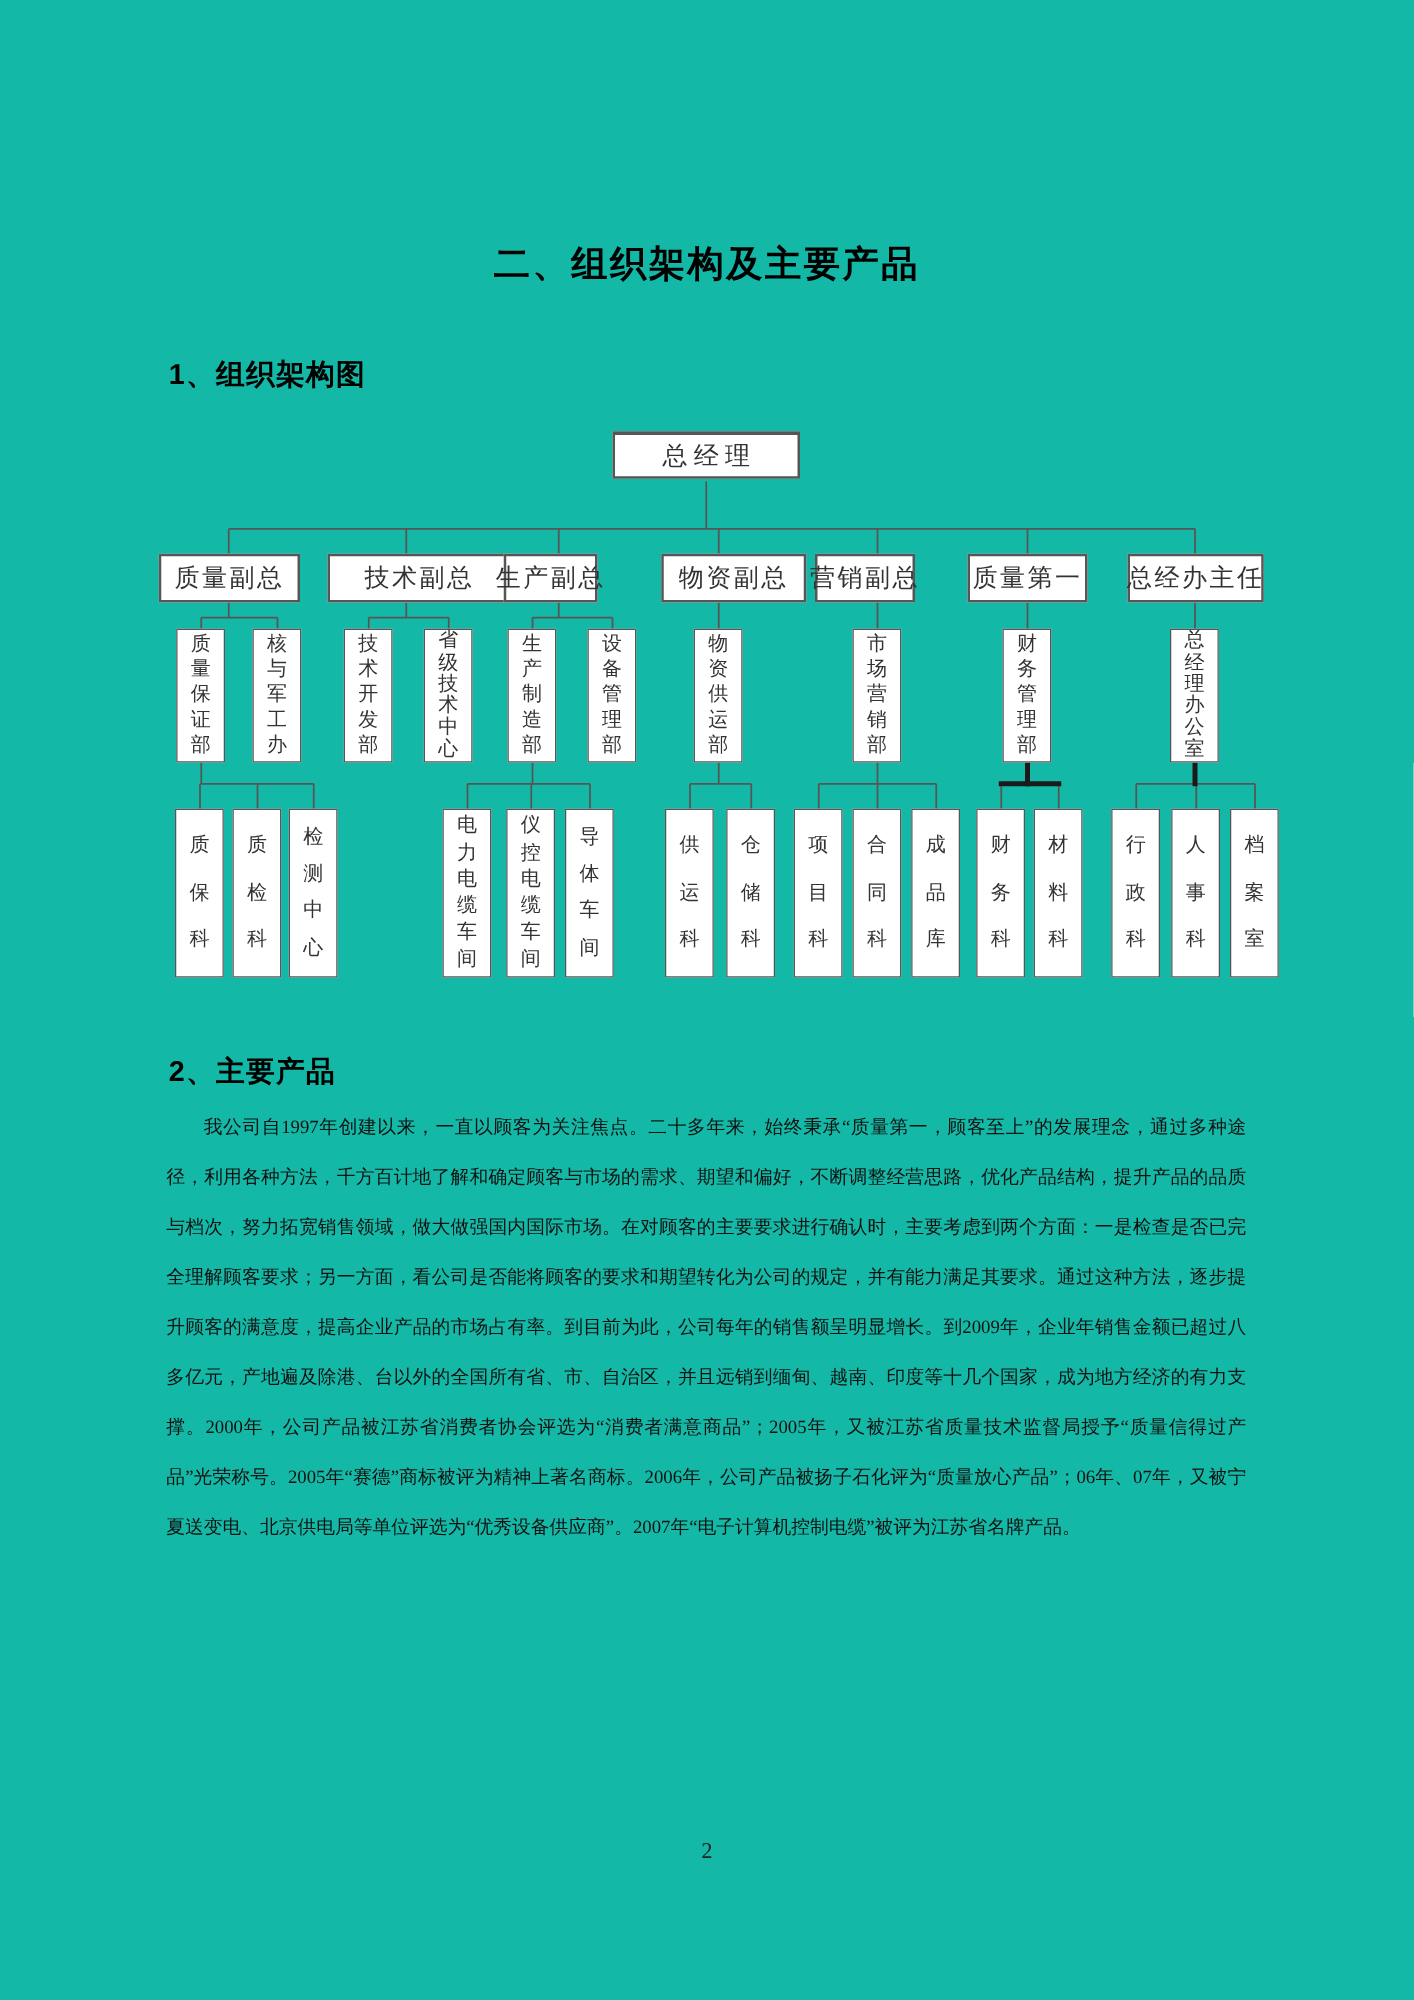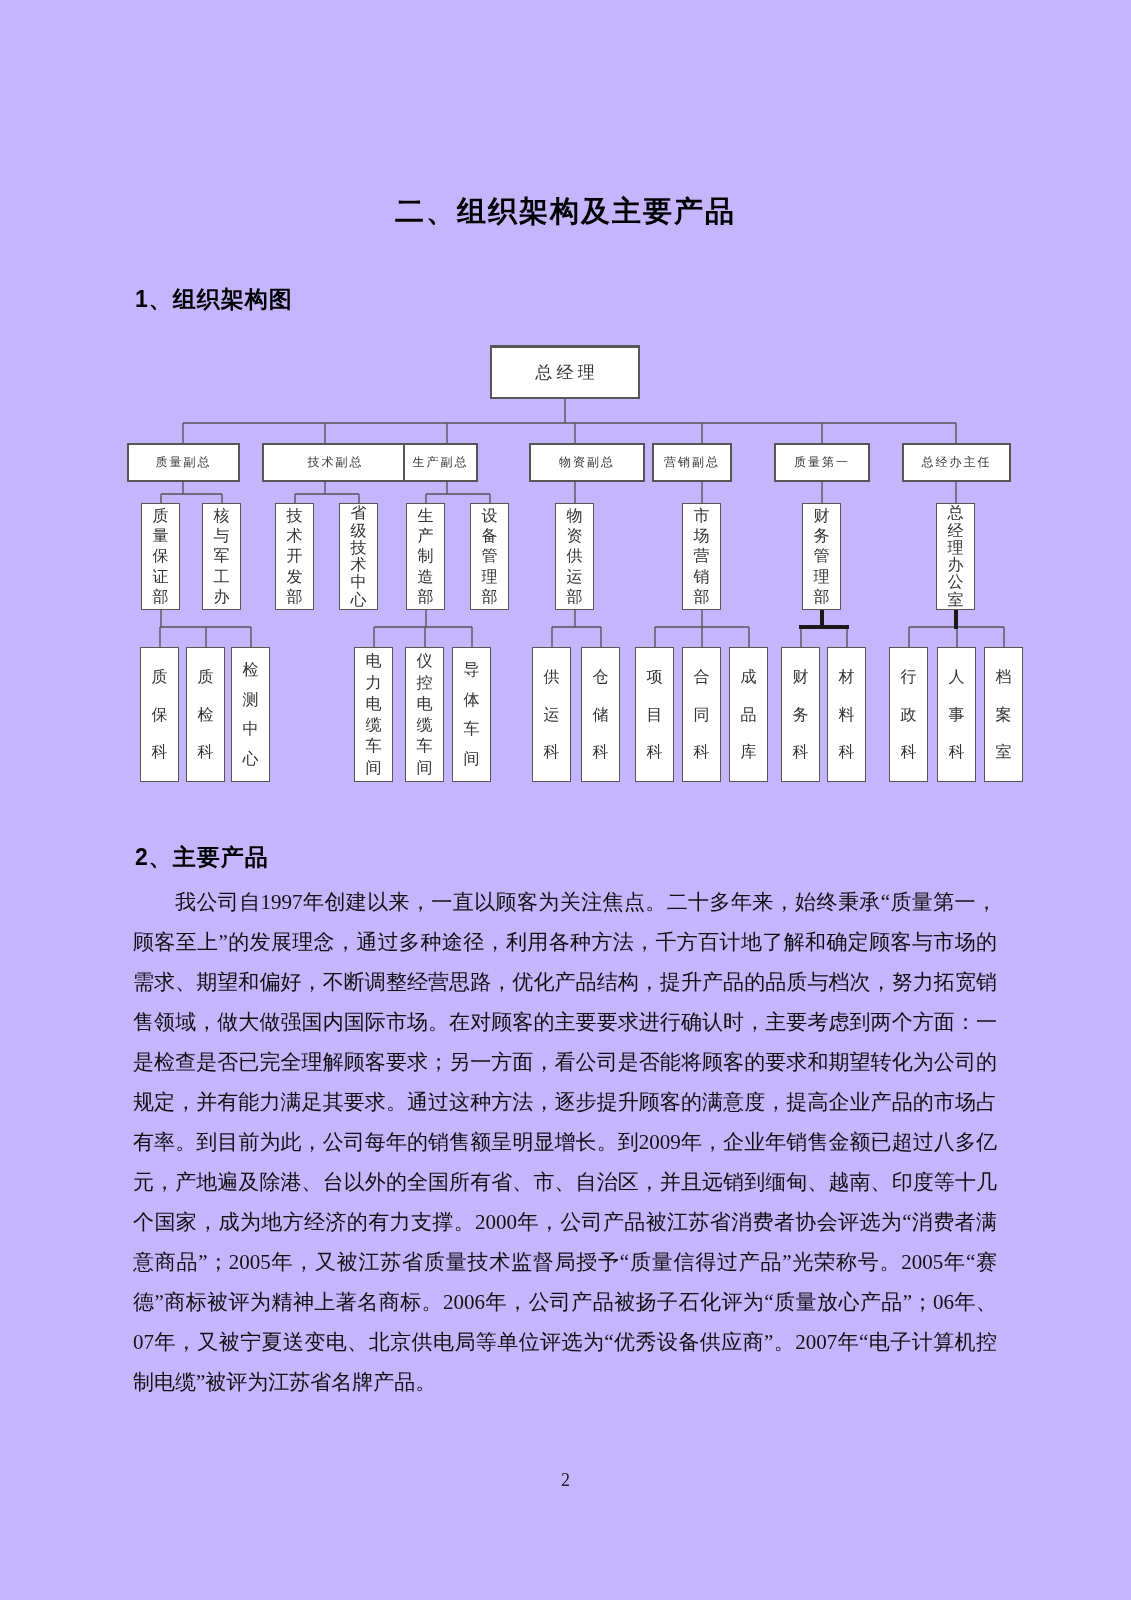--- a/index.html
+++ b/index.html
@@ -1,20 +1,20 @@
 <!DOCTYPE html>
 <html><head>
 <meta charset="utf-8">
 <style>
   html,body{margin:0;padding:0;background:#ffffff;}
   .page{
     position:relative;
     width:1131px;
     height:1600px;
-    background:#c4b5fd;
+    background:#14b8a6;
     font-family:"Liberation Serif", serif;
     color:#1a1a1a;
     overflow:hidden;
   }
   .doc-title{
     position:absolute;
     left:0; top:192px;
     width:100%;
     text-align:center;
     font-family:"Liberation Sans", sans-serif;
@@ -31,21 +31,21 @@
     font-size:23px;
     color:#000;
     letter-spacing:1px;
   }
   .heading-1{ top:284px; }
   .heading-2{ top:842px; }
   .body-paragraph{
     position:absolute;
     left:133px; top:882px;
     width:864px;
-    font-size:21px;
+    font-size:15px;
     line-height:40px;
     text-align:justify;
     text-indent:2em;
     color:#111;
   }
   .page-number{
     position:absolute;
     left:0; top:1470px;
     width:100%;
     text-align:center;
@@ -61,29 +61,29 @@
   }
   .hbox{
     position:absolute;
     box-sizing:border-box;
     height:39px;
     border:2px solid #565656;
     background:#fff;
     display:flex;
     align-items:center;
     justify-content:center;
-    font-size:12px;
+    font-size:20px;
     letter-spacing:2px;
     color:#333;
     white-space:pre;
   }
   .hbox.root{
-    height:54px;
+    height:38px;
     border-top-width:3px;
-    font-size:17px;
+    font-size:20px;
     letter-spacing:0;
   }
   .vbox{
     position:absolute;
     box-sizing:border-box;
     width:39px;
     border:1.5px solid #565656;
     background:#fff;
     display:flex;
     flex-direction:column;

